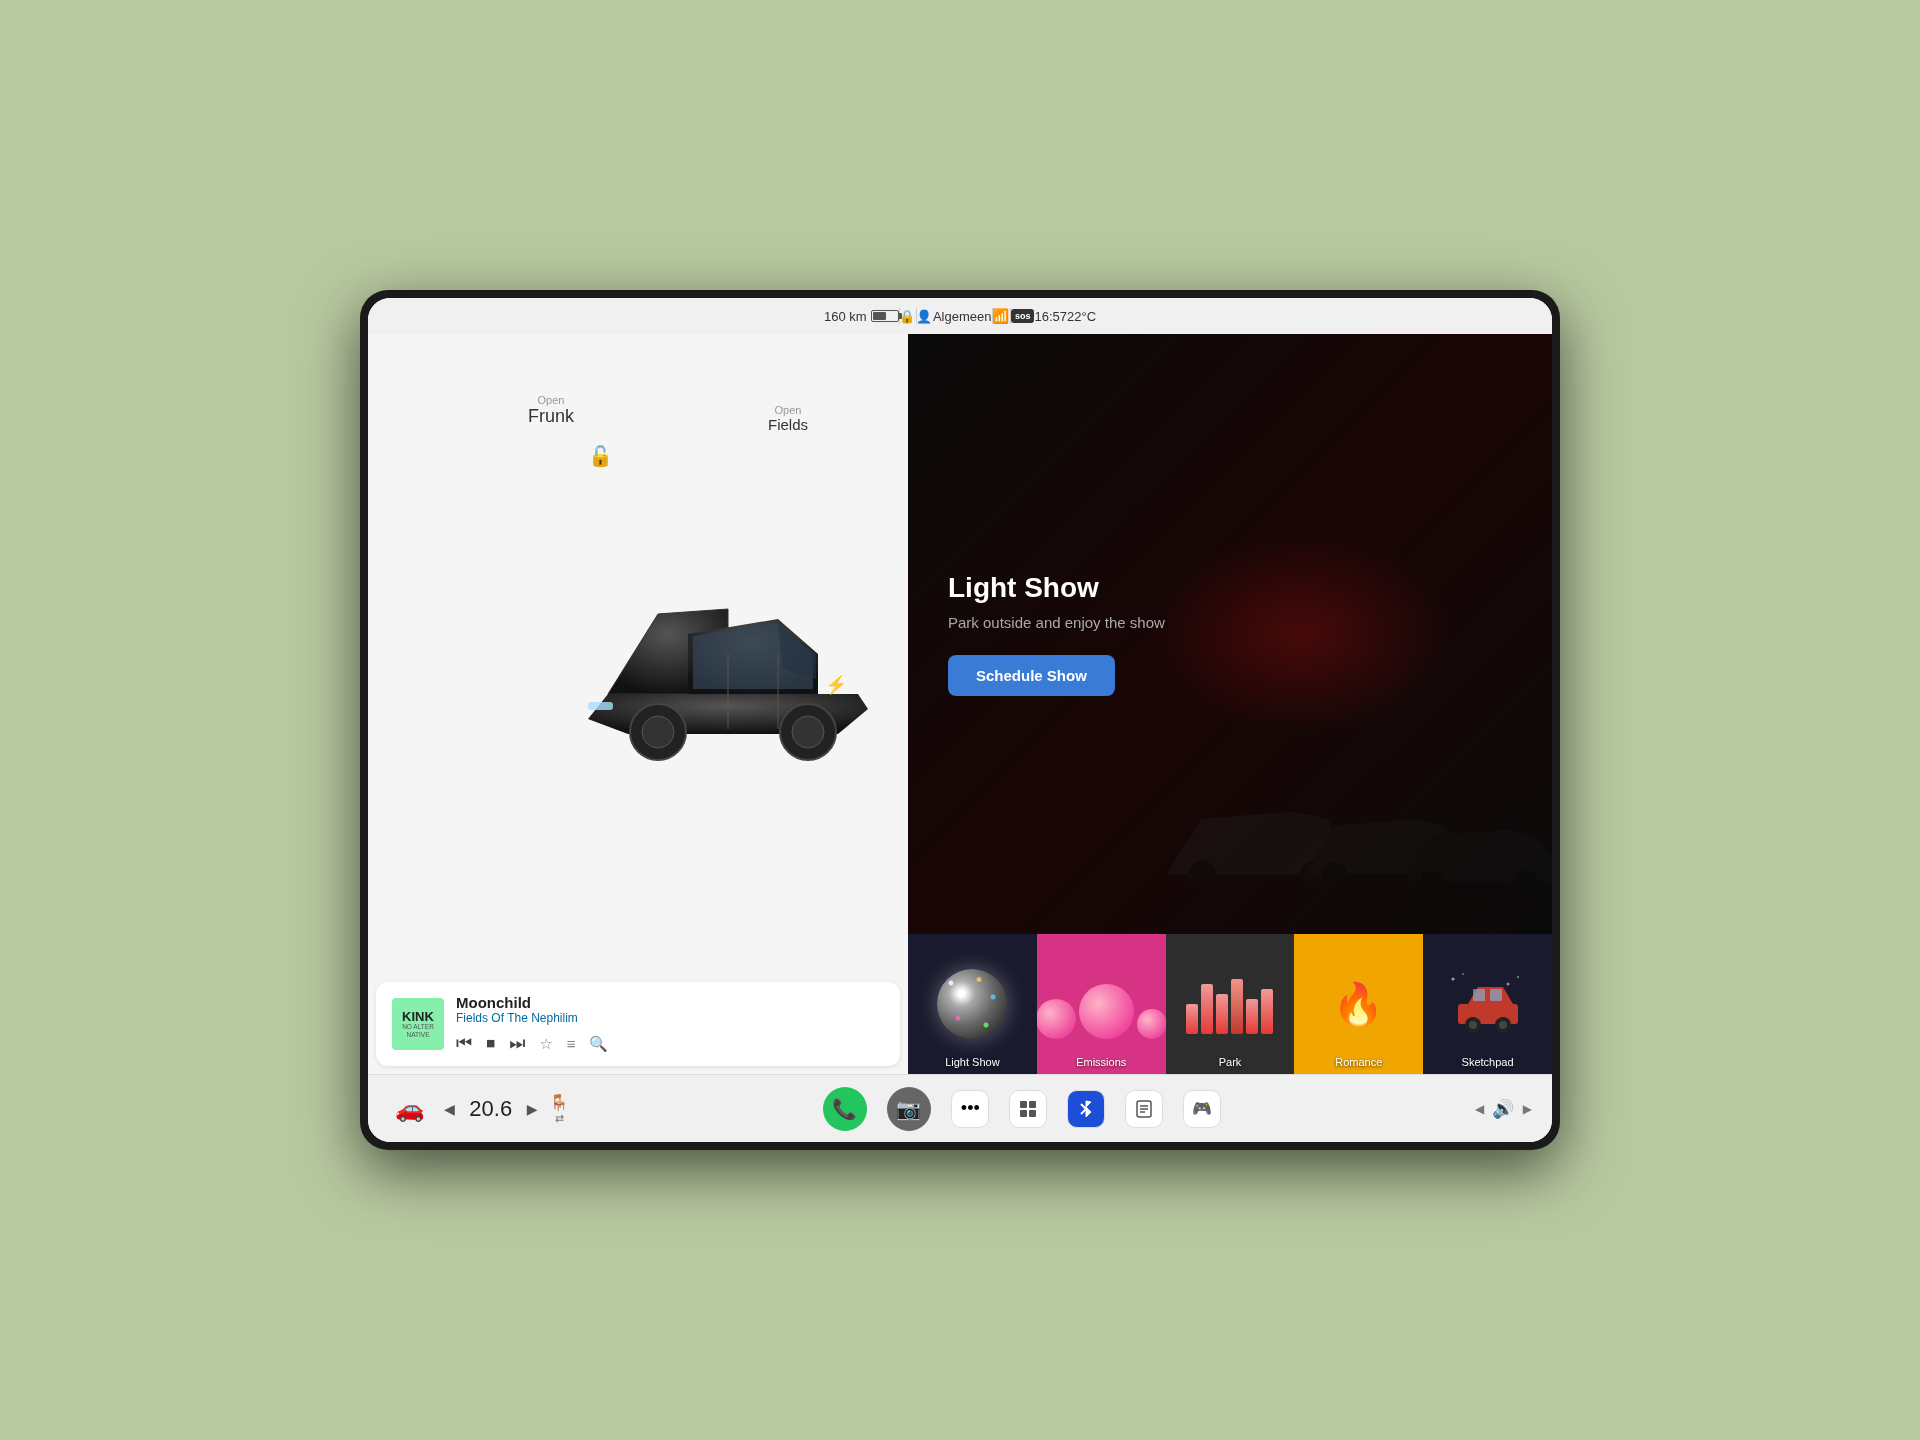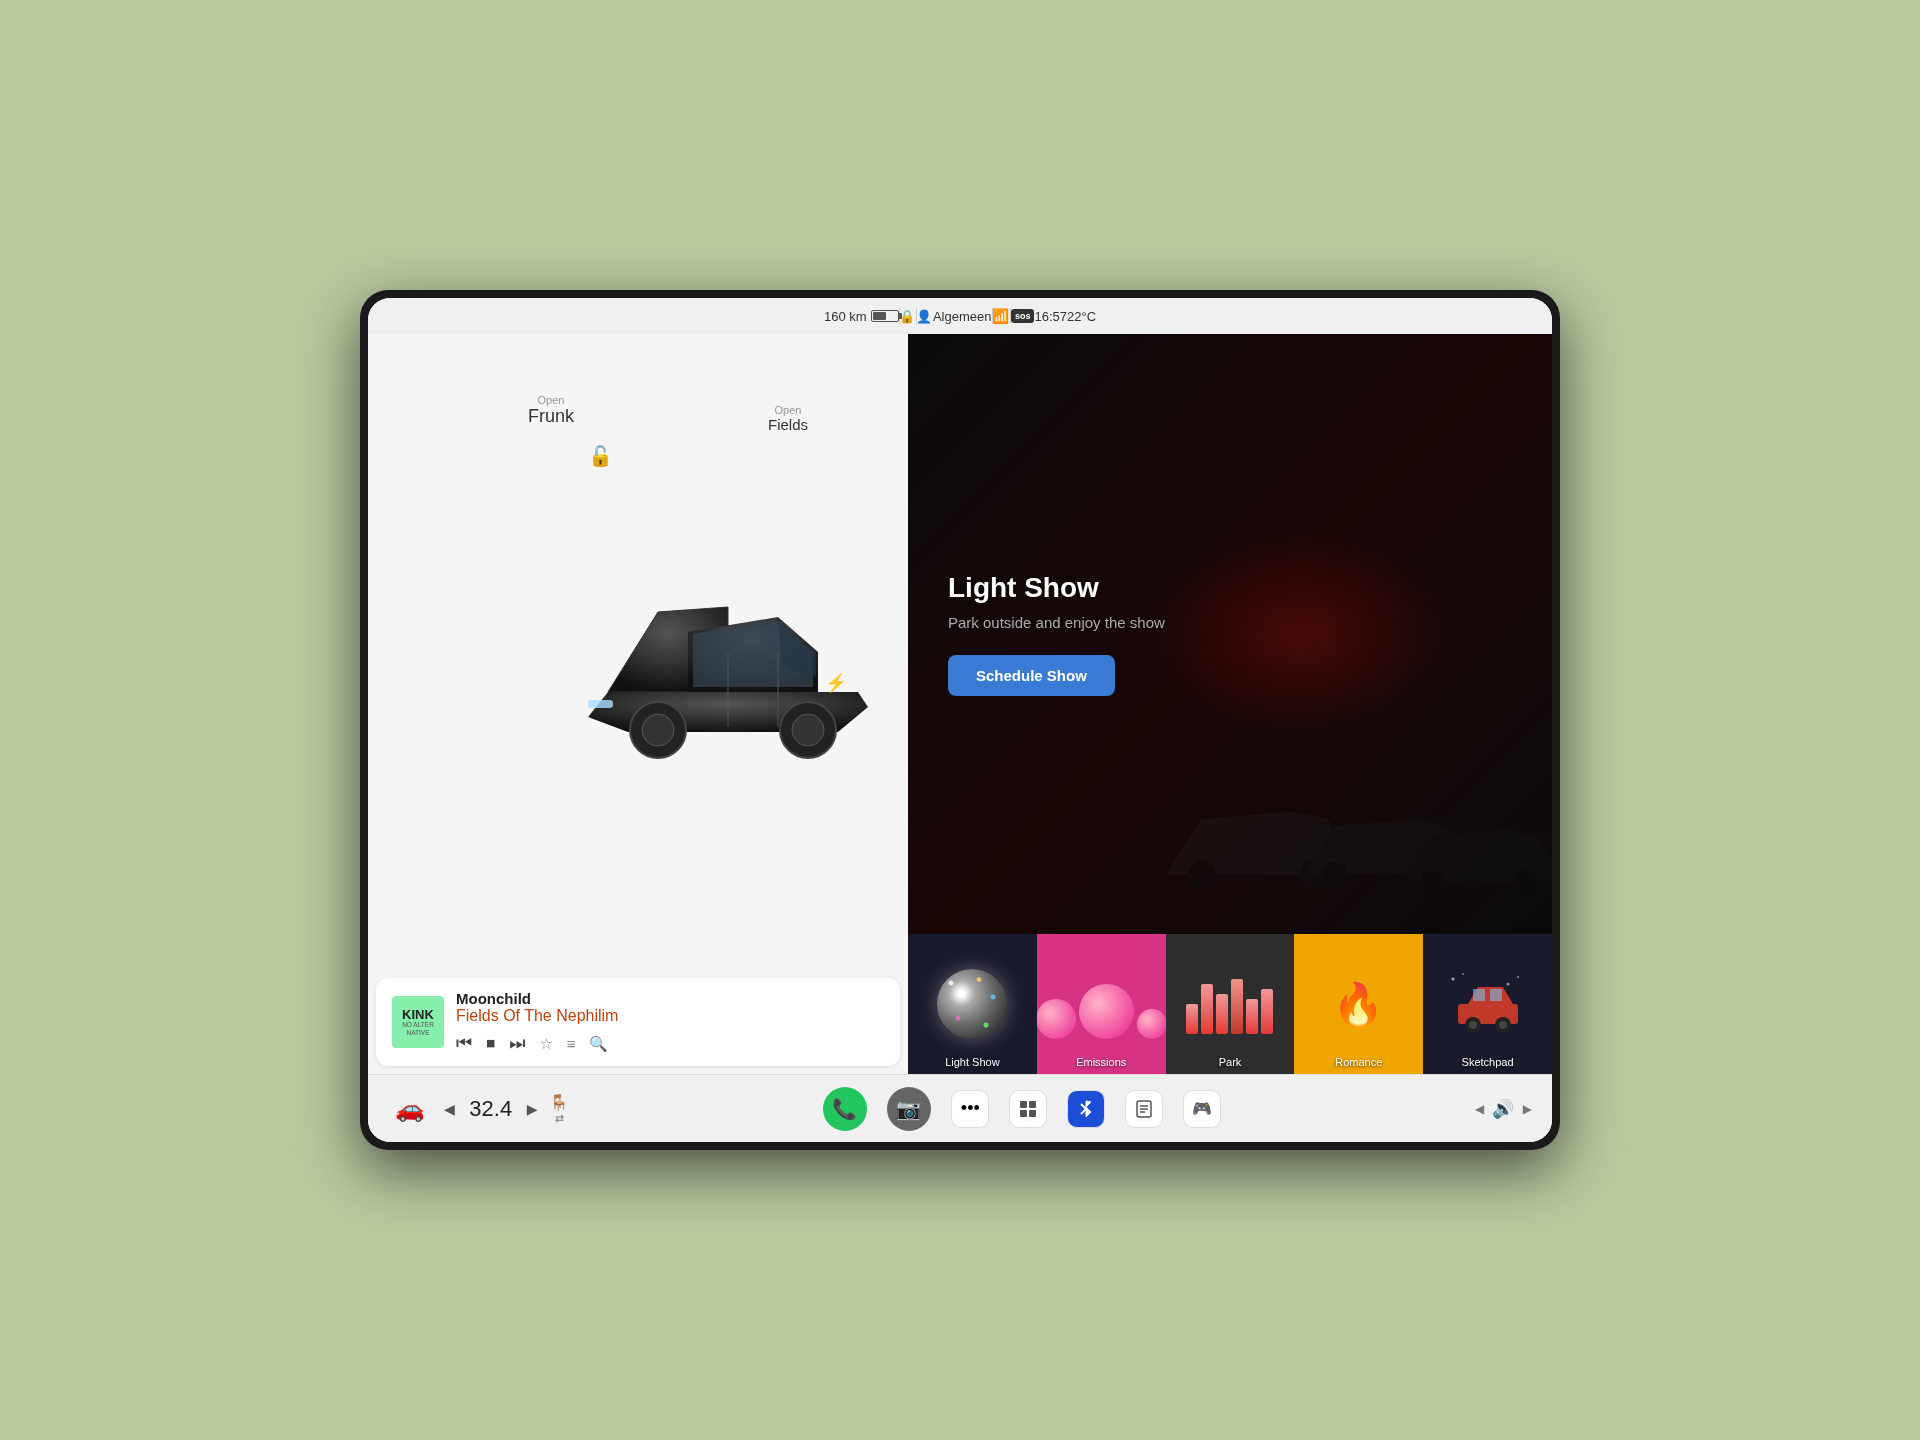--- a/index.html
+++ b/index.html
@@ -209,22 +209,22 @@
     }
     .song-info {
       flex: 1;
     }
     .song-title {
       font-size: 15px;
       font-weight: 600;
       color: #222;
     }
     .song-artist {
-      font-size: 16px;
-      color: #c2410c;
+      font-size: 12px;
+      color: #0369a1;
     }
     .music-controls {
       display: flex;
       align-items: center;
       gap: 14px;
       margin-top: 8px;
     }
     .ctrl-btn {
       font-size: 18px;
       color: #444;
@@ -699,21 +699,21 @@
         </div>
       </div>
     </div>
 
     <div class="taskbar">
 
       <div class="taskbar-left">
         <button class="task-btn" style="font-size:24px;">🚗</button>
         <div class="temp-control">
           <span class="temp-arrow">◀</span>
-          <span class="temp-value">32.4</span>
+          <span class="temp-value">20.6</span>
           <span class="temp-arrow">▶</span>
         </div>
         <div style="text-align:center;">
           <div style="font-size:16px;">🪑</div>
           <div style="font-size:11px;color:#777;">⇄</div>
         </div>
       </div>
 
       <div class="taskbar-center">
         <button class="task-btn phone">📞</button>

